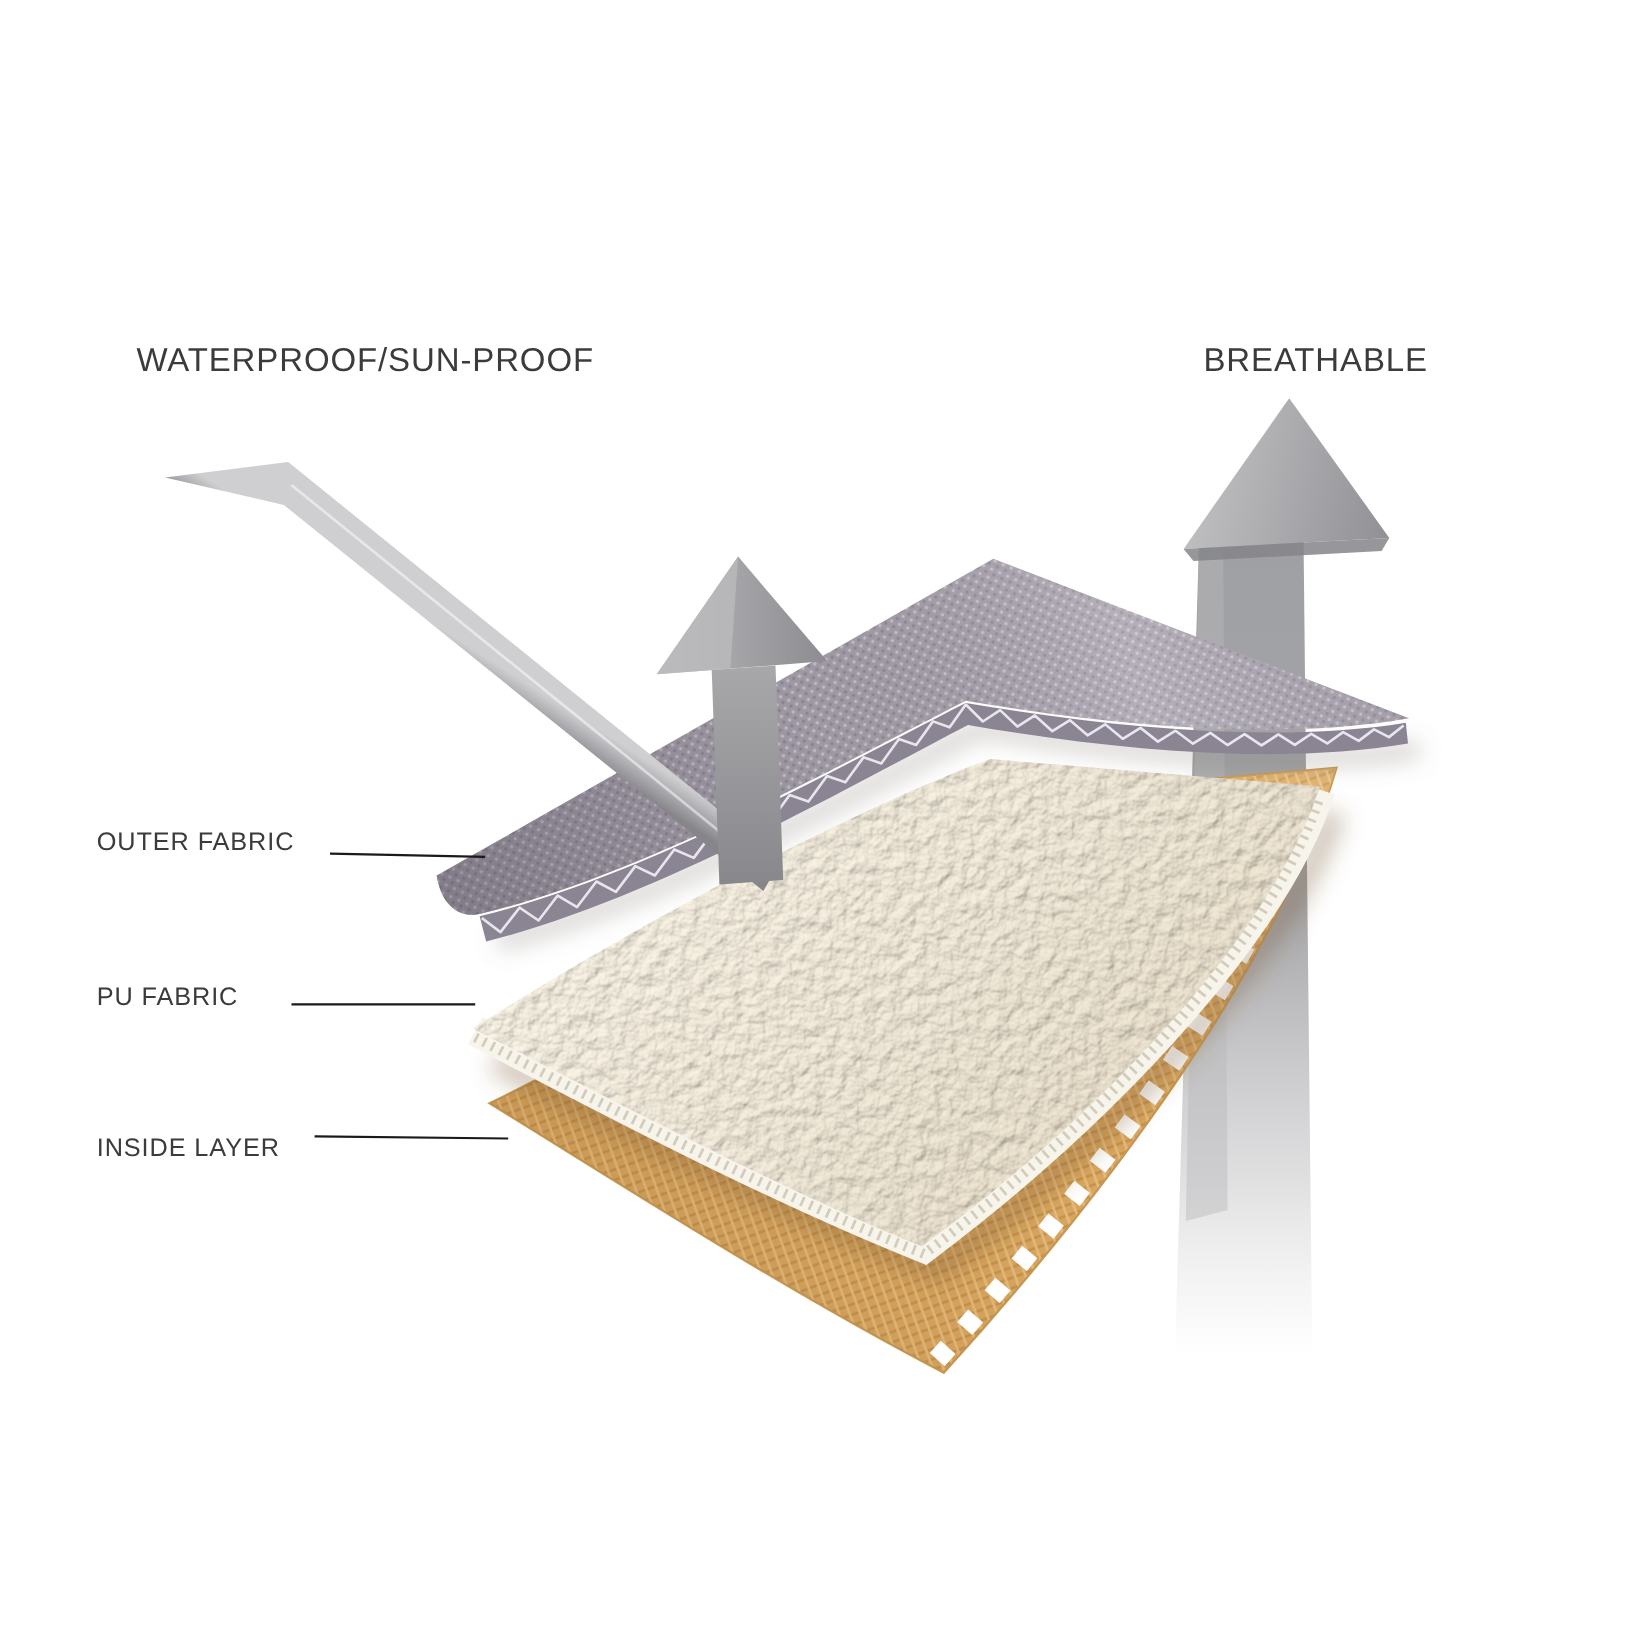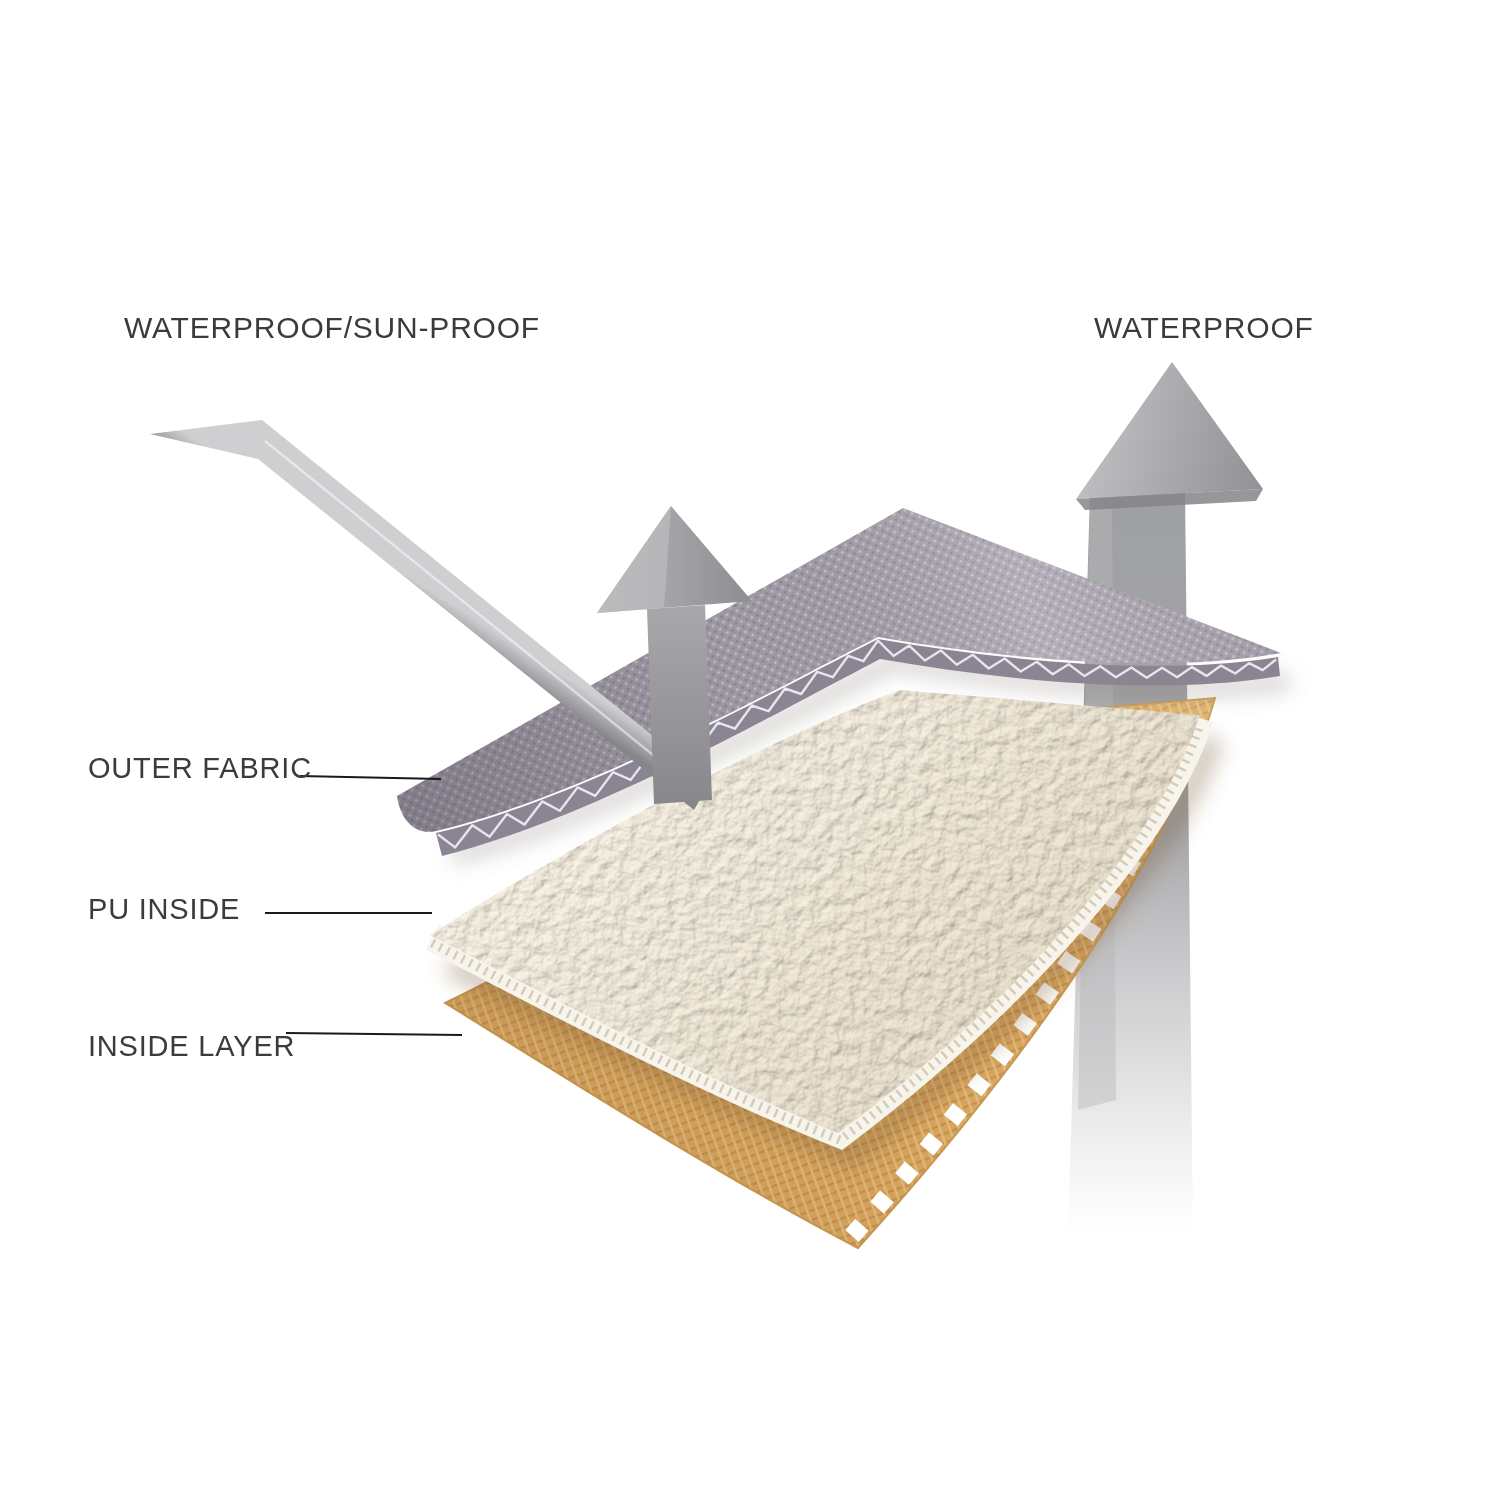--- a/index.html
+++ b/index.html
@@ -7,21 +7,21 @@
     position:relative;width:1460px;height:1500px;background:#ffffff;overflow:hidden;
     font-family:"Liberation Sans","DejaVu Sans",sans-serif;
     border-radius:15px;
   }
   .stage svg{position:absolute;left:0;top:0;}
   .lbl{
     position:absolute;color:#3b3b3b;letter-spacing:0.8px;white-space:nowrap;
     font-family:"Liberation Sans","DejaVu Sans",sans-serif;
   }
   .lbl.big{font-size:30px;}
-  .lbl.small{font-size:29px;}
+  .lbl.small{font-size:23px;}
 </style>
 </head>
 <body>
 
 <div class="stage">
 
   <svg width="1500" height="1500" viewBox="0 0 1500 1500">
     <defs>
       <linearGradient id="shaftGrad" gradientUnits="userSpaceOnUse" x1="0" y1="490" x2="0" y2="1235">
         <stop offset="0" stop-color="#9fa0a3"></stop>
@@ -155,20 +155,20 @@
 
     <g stroke="#1a1a1a" stroke-width="2">
       <line x1="300" y1="776" x2="441" y2="779"></line>
       <line x1="265" y1="913" x2="432" y2="913"></line>
       <line x1="286" y1="1033" x2="462" y2="1035"></line>
     </g>
   </svg>
 
   <div class="lbl big" style="left:124px;top:311px;">WATERPROOF/SUN-PROOF</div>
 
-  <div class="lbl big" style="left:1094px;top:311px;">WATERPROOF</div>
+  <div class="lbl big" style="left:1094px;top:311px;">BREATHABLE</div>
 
   <div class="lbl small" style="left:88px;top:752px;">OUTER FABRIC</div>
 
-  <div class="lbl small" style="left:88px;top:893px;">PU INSIDE</div>
+  <div class="lbl small" style="left:88px;top:893px;">PU FABRIC</div>
 
   <div class="lbl small" style="left:88px;top:1030px;">INSIDE LAYER</div>
 </div>
 
 </body></html>

